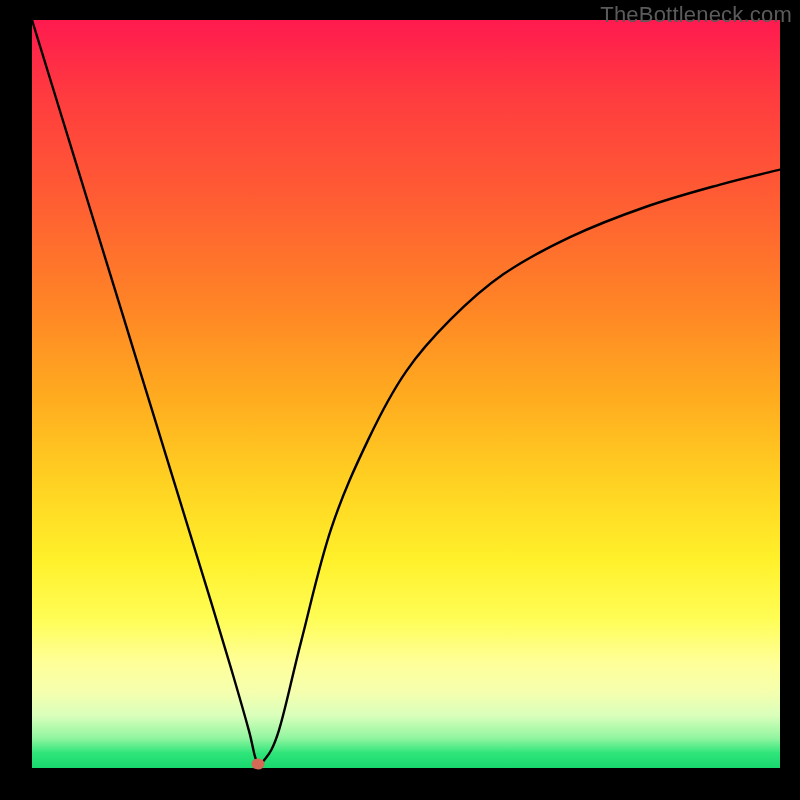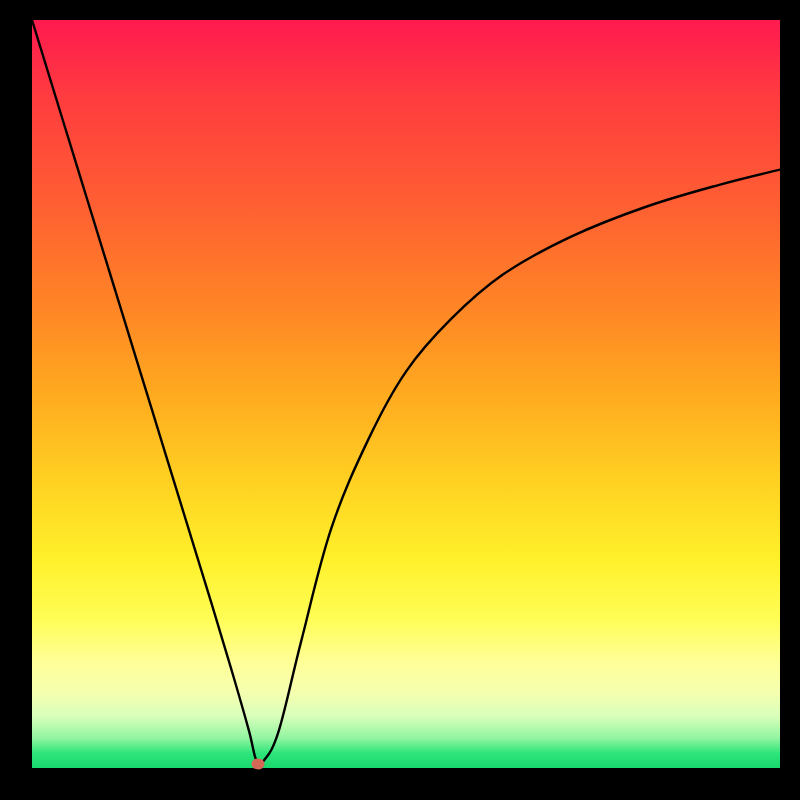--- a/index.html
+++ b/index.html
@@ -67,13 +67,14 @@
 </head>
 <body>
 
 <div class="frame">
   <div class="plot">
     <svg class="curve" width="748" height="748" viewBox="0 0 748 748" preserveAspectRatio="none">
       <path id="curve-path" d="M 0.00 0.00 C 5.39 17.50, 19.15 62.23, 29.92 97.24 C 40.69 132.25, 49.07 159.47, 59.84 194.48 C 70.61 229.49, 78.99 256.71, 89.76 291.72 C 100.53 326.73, 108.91 353.95, 119.68 388.96 C 130.45 423.97, 138.83 451.19, 149.60 486.20 C 160.37 521.21, 170.10 552.47, 179.52 583.44 C 188.94 614.41, 195.23 635.35, 201.96 658.24 C 208.69 681.13, 212.88 695.79, 216.92 710.60 C 220.96 725.41, 221.71 735.13, 224.40 740.52 C 227.09 745.91, 227.84 745.91, 231.88 740.52 C 235.92 735.13, 240.11 732.14, 246.84 710.60 C 253.57 689.06, 259.86 657.19, 269.28 620.84 C 278.70 584.49, 287.08 544.99, 299.20 508.64 C 311.32 472.29, 323.14 447.15, 336.60 418.88 C 350.06 390.61, 359.19 373.10, 374.00 351.56 C 388.81 330.02, 401.38 316.70, 418.88 299.20 C 436.38 281.70, 449.70 269.13, 471.24 254.32 C 492.78 239.51, 512.98 229.04, 538.56 216.92 C 564.14 204.80, 586.43 196.42, 613.36 187.00 C 640.29 177.58, 663.92 171.29, 688.16 164.56 C 712.40 157.83, 737.23 152.29, 748.00 149.60" fill="none" stroke="#000" stroke-width="2.4" stroke-linejoin="round" stroke-linecap="round"></path>
     </svg>
     <div class="marker" id="min-marker" style="left: 225.896px; top: 743.512px; background: rgb(212, 106, 86);"></div>
   </div>
+  <div class="watermark">TheBottleneck.com</div>
 </div>
 
 </body></html>

